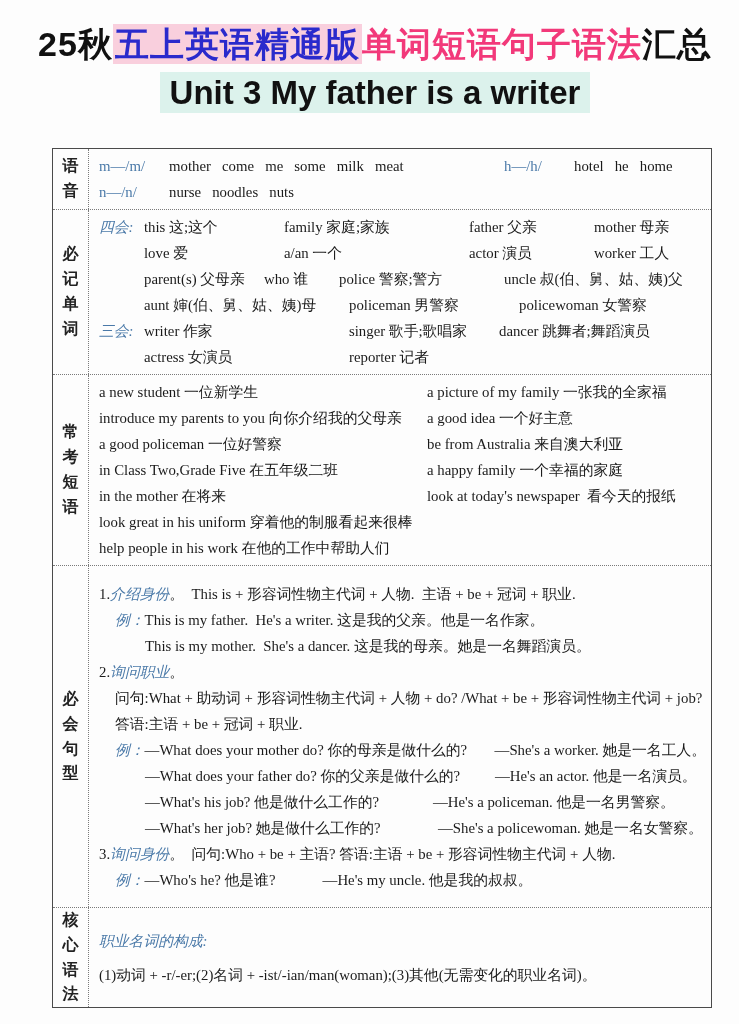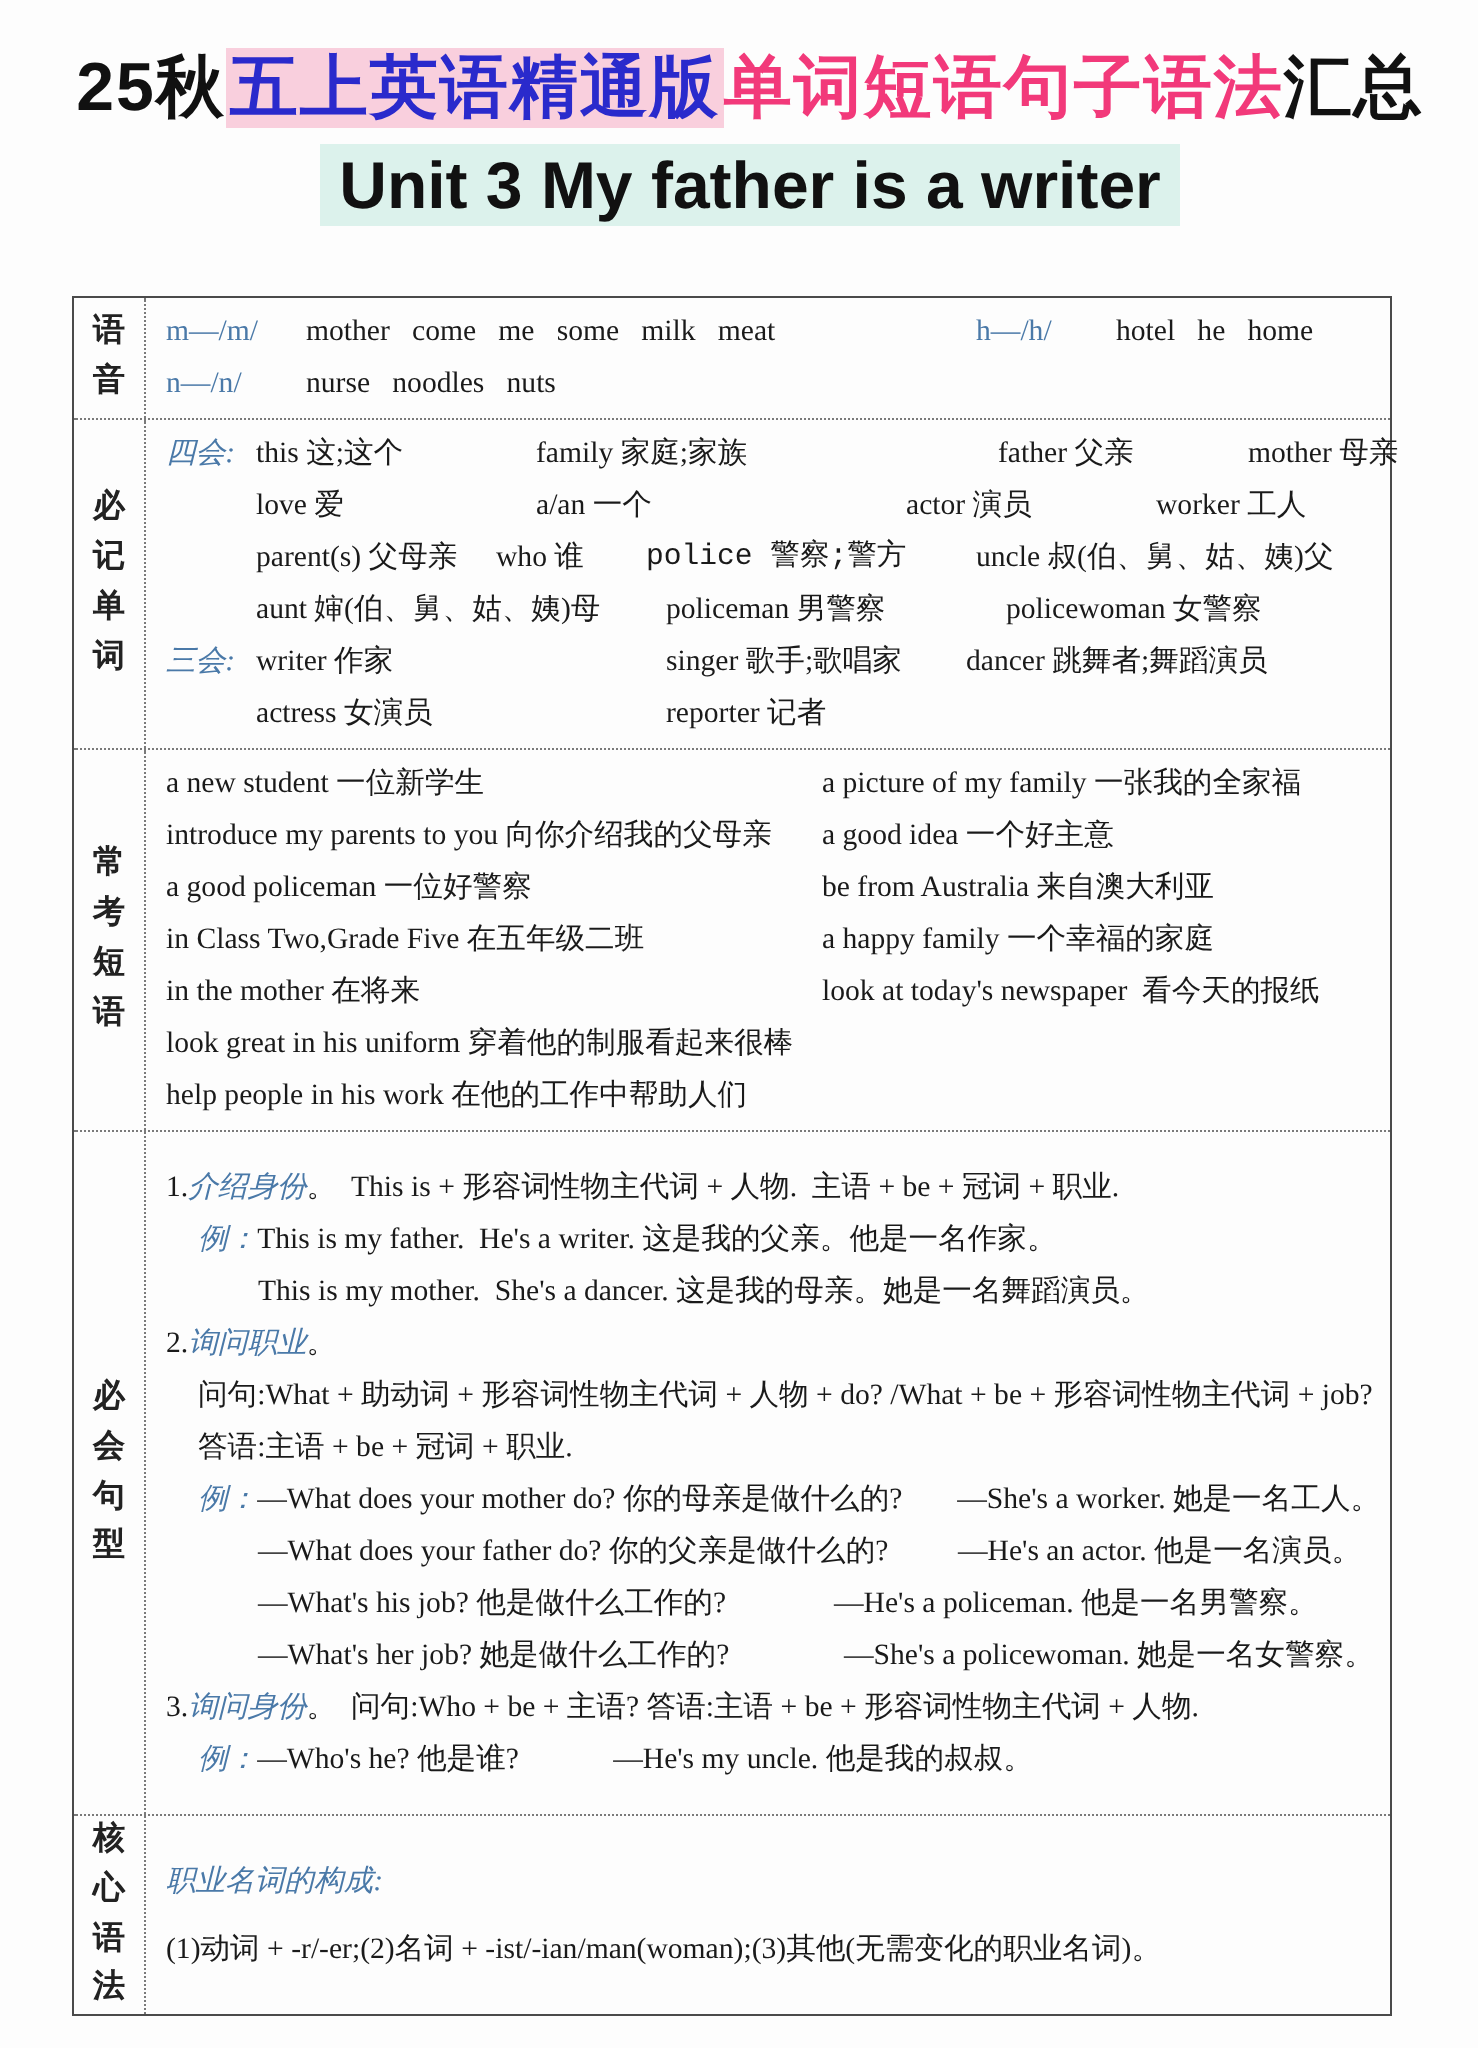--- a/index.html
+++ b/index.html
@@ -23,21 +23,21 @@
   .t-blue-hl { color:var(--blue_title,#2a2acc); background:var(--pink_highlight,#f9cfdd); padding:1px 2px; }
   .t-pink { color:var(--pink_title,#f2397a); }
   .title-line2 { margin-top:8px;border-radius:18px; }
   .title-line2 span {
     font-family:"Liberation Sans","DejaVu Sans",sans-serif;
     font-weight:bold; font-size:33px; color:#111;
     background:var(--mint_highlight,#dcf2ec); padding:2px 10px; line-height:1.2;
   }
   
   .sheet {
-    position:absolute; left:36px; top:148px; width:660px;
+    position:absolute; left:52px; top:148px; width:660px;
     border:1.6px solid #4a4a4a; background:#fdfdfd;
   }
   .t-row { display:flex; border-bottom:1px dotted #7a7a7a; }
   .t-row:last-child { border-bottom:none;justify-content:space-between; }
   .label-cell {
     width:36px; flex:0 0 36px; border-right:1px dotted #7a7a7a;
     display:flex; align-items:center; justify-content:center;
   }
   .label-cell span {
     display:block; width:1.05em; word-break:break-all;
@@ -81,23 +81,23 @@
       <div class="line"><span class="seg blu" style="min-width: 70px;">m—/m/</span><span class="seg" style="min-width: 335px;">mother   come   me   some   milk   meat</span><span class="seg blu" style="min-width: 70px;">h—/h/</span><span class="seg">hotel   he   home</span></div>
       <div class="line"><span class="seg blu" style="min-width: 70px;">n—/n/</span><span class="seg">nurse   noodles   nuts</span></div>
     </div>
   </div>
 
   <div class="t-row r1">
     <div class="label-cell">
       <span>必记单词</span>
     </div>
     <div class="content-cell">
-      <div class="line"><span class="seg blu kai" style="min-width: 45px;">四会:</span><span class="seg" style="min-width: 140px;">this 这;这个</span><span class="seg" style="min-width: 185px;">family 家庭;家族</span><span class="seg" style="min-width: 125px; margin-left: 46px;">father 父亲</span><span class="seg">mother 母亲</span></div>
+      <div class="line"><span class="seg blu kai" style="min-width: 45px;">四会:</span><span class="seg" style="min-width: 140px;">this 这;这个</span><span class="seg" style="min-width: 185px;">family 家庭;家族</span><span class="seg" style="min-width: 125px;">father 父亲</span><span class="seg">mother 母亲</span></div>
       <div class="line"><span class="seg" style="min-width: 45px;"></span><span class="seg" style="min-width: 140px;">love 爱</span><span class="seg" style="min-width: 185px;">a/an 一个</span><span class="seg" style="min-width: 125px;">actor 演员</span><span class="seg">worker 工人</span></div>
-      <div class="line"><span class="seg" style="min-width: 45px;"></span><span class="seg" style="min-width: 120px;">parent(s) 父母亲</span><span class="seg" style="min-width: 75px;">who 谁</span><span class="seg" style="min-width: 165px; font-family: Liberation Mono, monospace;">police 警察;警方</span><span class="seg">uncle 叔(伯、舅、姑、姨)父</span></div>
+      <div class="line"><span class="seg" style="min-width: 45px;"></span><span class="seg" style="min-width: 120px;">parent(s) 父母亲</span><span class="seg" style="min-width: 75px;">who 谁</span><span class="seg" style="min-width: 165px;">police 警察;警方</span><span class="seg">uncle 叔(伯、舅、姑、姨)父</span></div>
       <div class="line"><span class="seg" style="min-width: 45px;"></span><span class="seg" style="min-width: 205px;">aunt 婶(伯、舅、姑、姨)母</span><span class="seg" style="min-width: 170px;">policeman 男警察</span><span class="seg">policewoman 女警察</span></div>
       <div class="line"><span class="seg blu kai" style="min-width: 45px;">三会:</span><span class="seg" style="min-width: 205px;">writer 作家</span><span class="seg" style="min-width: 150px;">singer 歌手;歌唱家</span><span class="seg">dancer 跳舞者;舞蹈演员</span></div>
       <div class="line"><span class="seg" style="min-width: 45px;"></span><span class="seg" style="min-width: 205px;">actress 女演员</span><span class="seg">reporter 记者</span></div>
     </div>
   </div>
 
   <div class="t-row r2">
     <div class="label-cell">
       <span>常考短语</span>
     </div>

